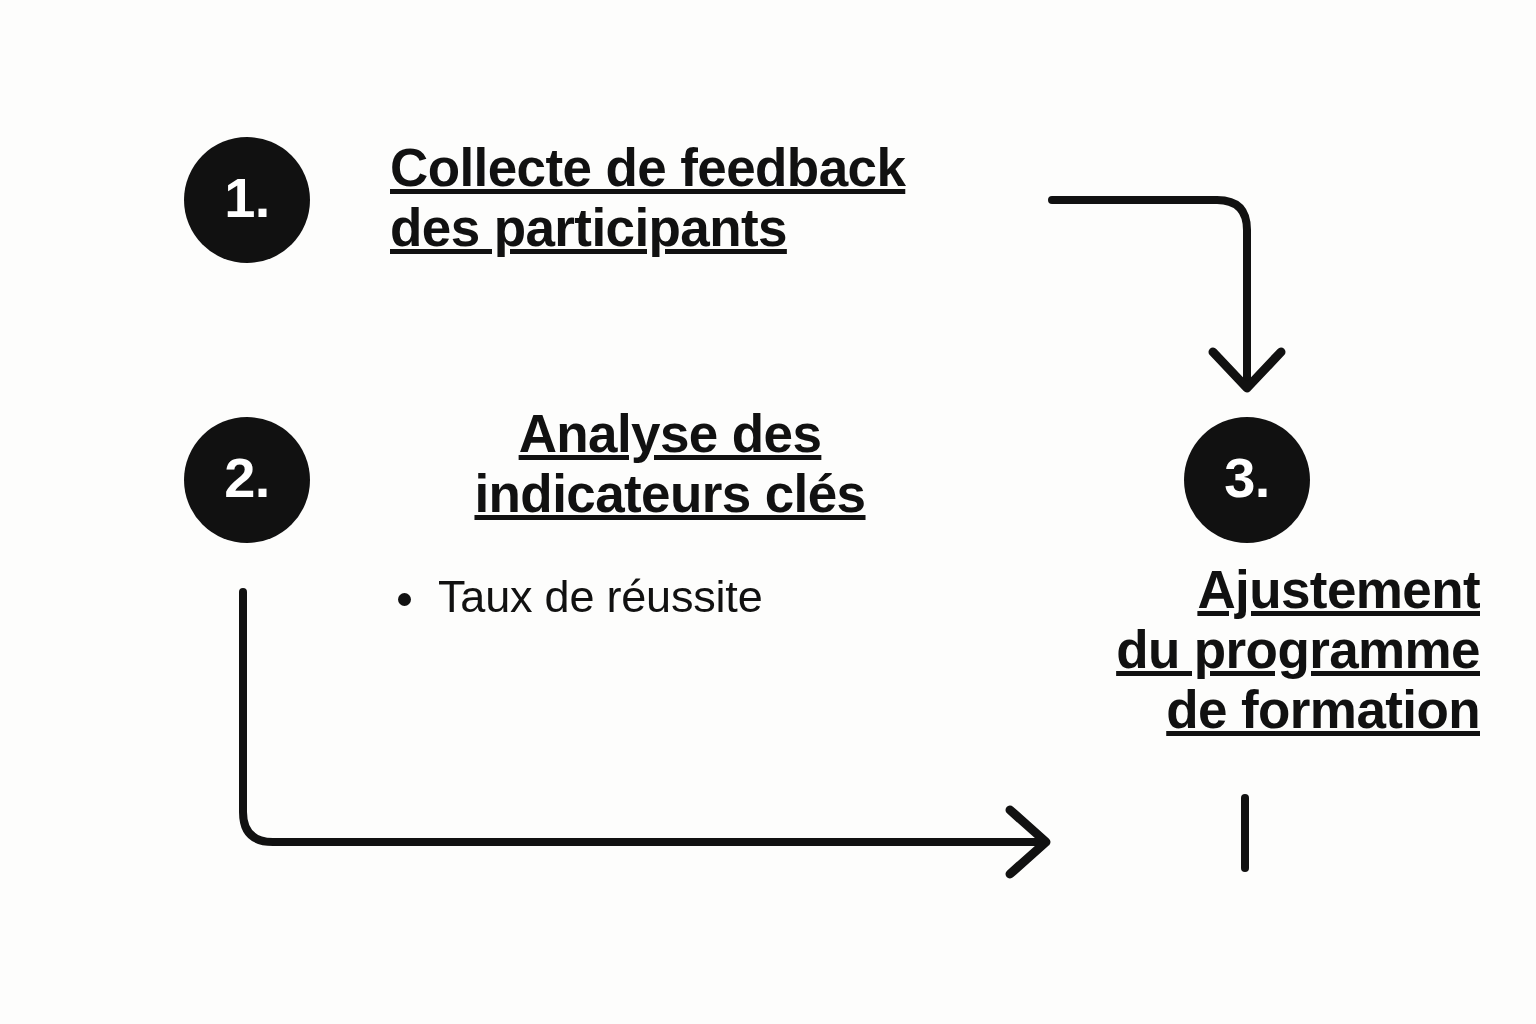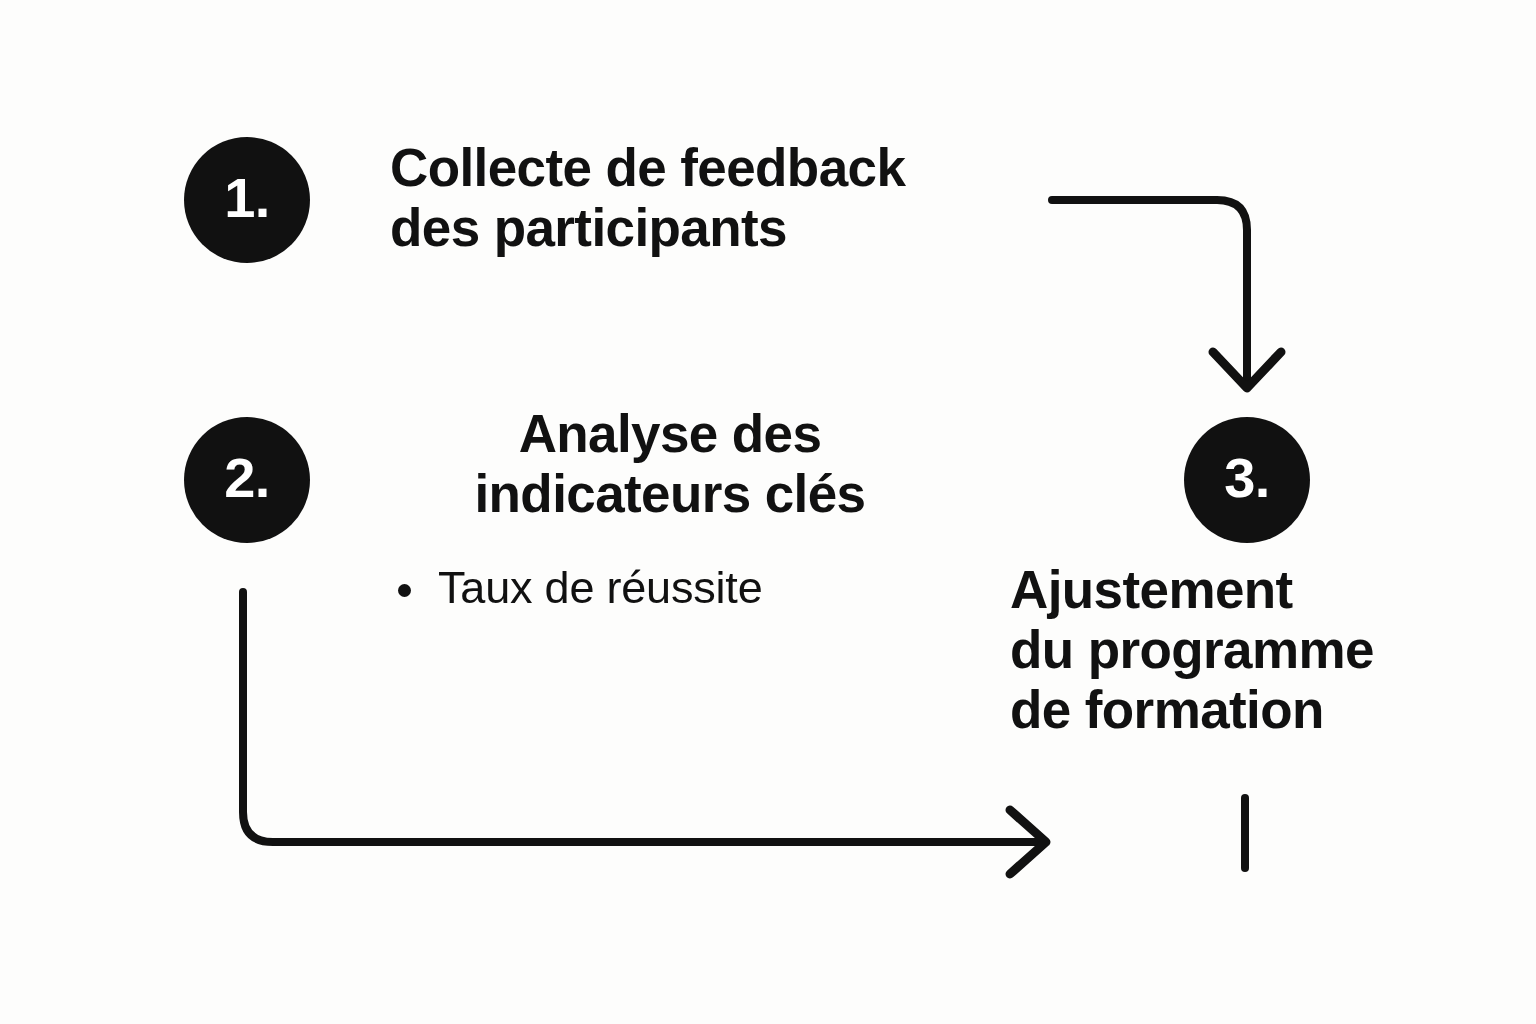--- a/index.html
+++ b/index.html
@@ -52,48 +52,50 @@
 
   
   .step-heading {
     position: absolute;
     font-weight: bold;
     font-size: 53px;
     line-height: 1.13;
     color: #111111;
     letter-spacing: -0.6px;
     white-space: pre-line;
+    text-decoration: underline;
   }
   #heading-1 { left: 390px; top: 138px; width: 640px; }
   #heading-2 { left: 390px; top: 404px; width: 560px; text-align: center; }
   #heading-3 {
     left: 1010px;
     top: 560px;
     width: 470px;
-    text-align: left;
+    text-align: right;
   }
 
   
   #bullets {
     position: absolute;
     left: 392px;
     top: 565px;
     width: 560px;
     list-style: none;
     margin: 0;
     padding: 0;
   }
   #bullets li {
     position: relative;
     font-size: 45px;
     line-height: 1.0;
     color: #111111;
     padding-left: 46px;
     margin-bottom: 26px;
     letter-spacing: -0.2px;
+    margin-top: 9px;
   }
   #bullets li::before {
     content: "";
     position: absolute;
     left: 6px;
     top: 19px;
     width: 13px;
     height: 13px;
     background: #111111;
     border-radius: 50%;

